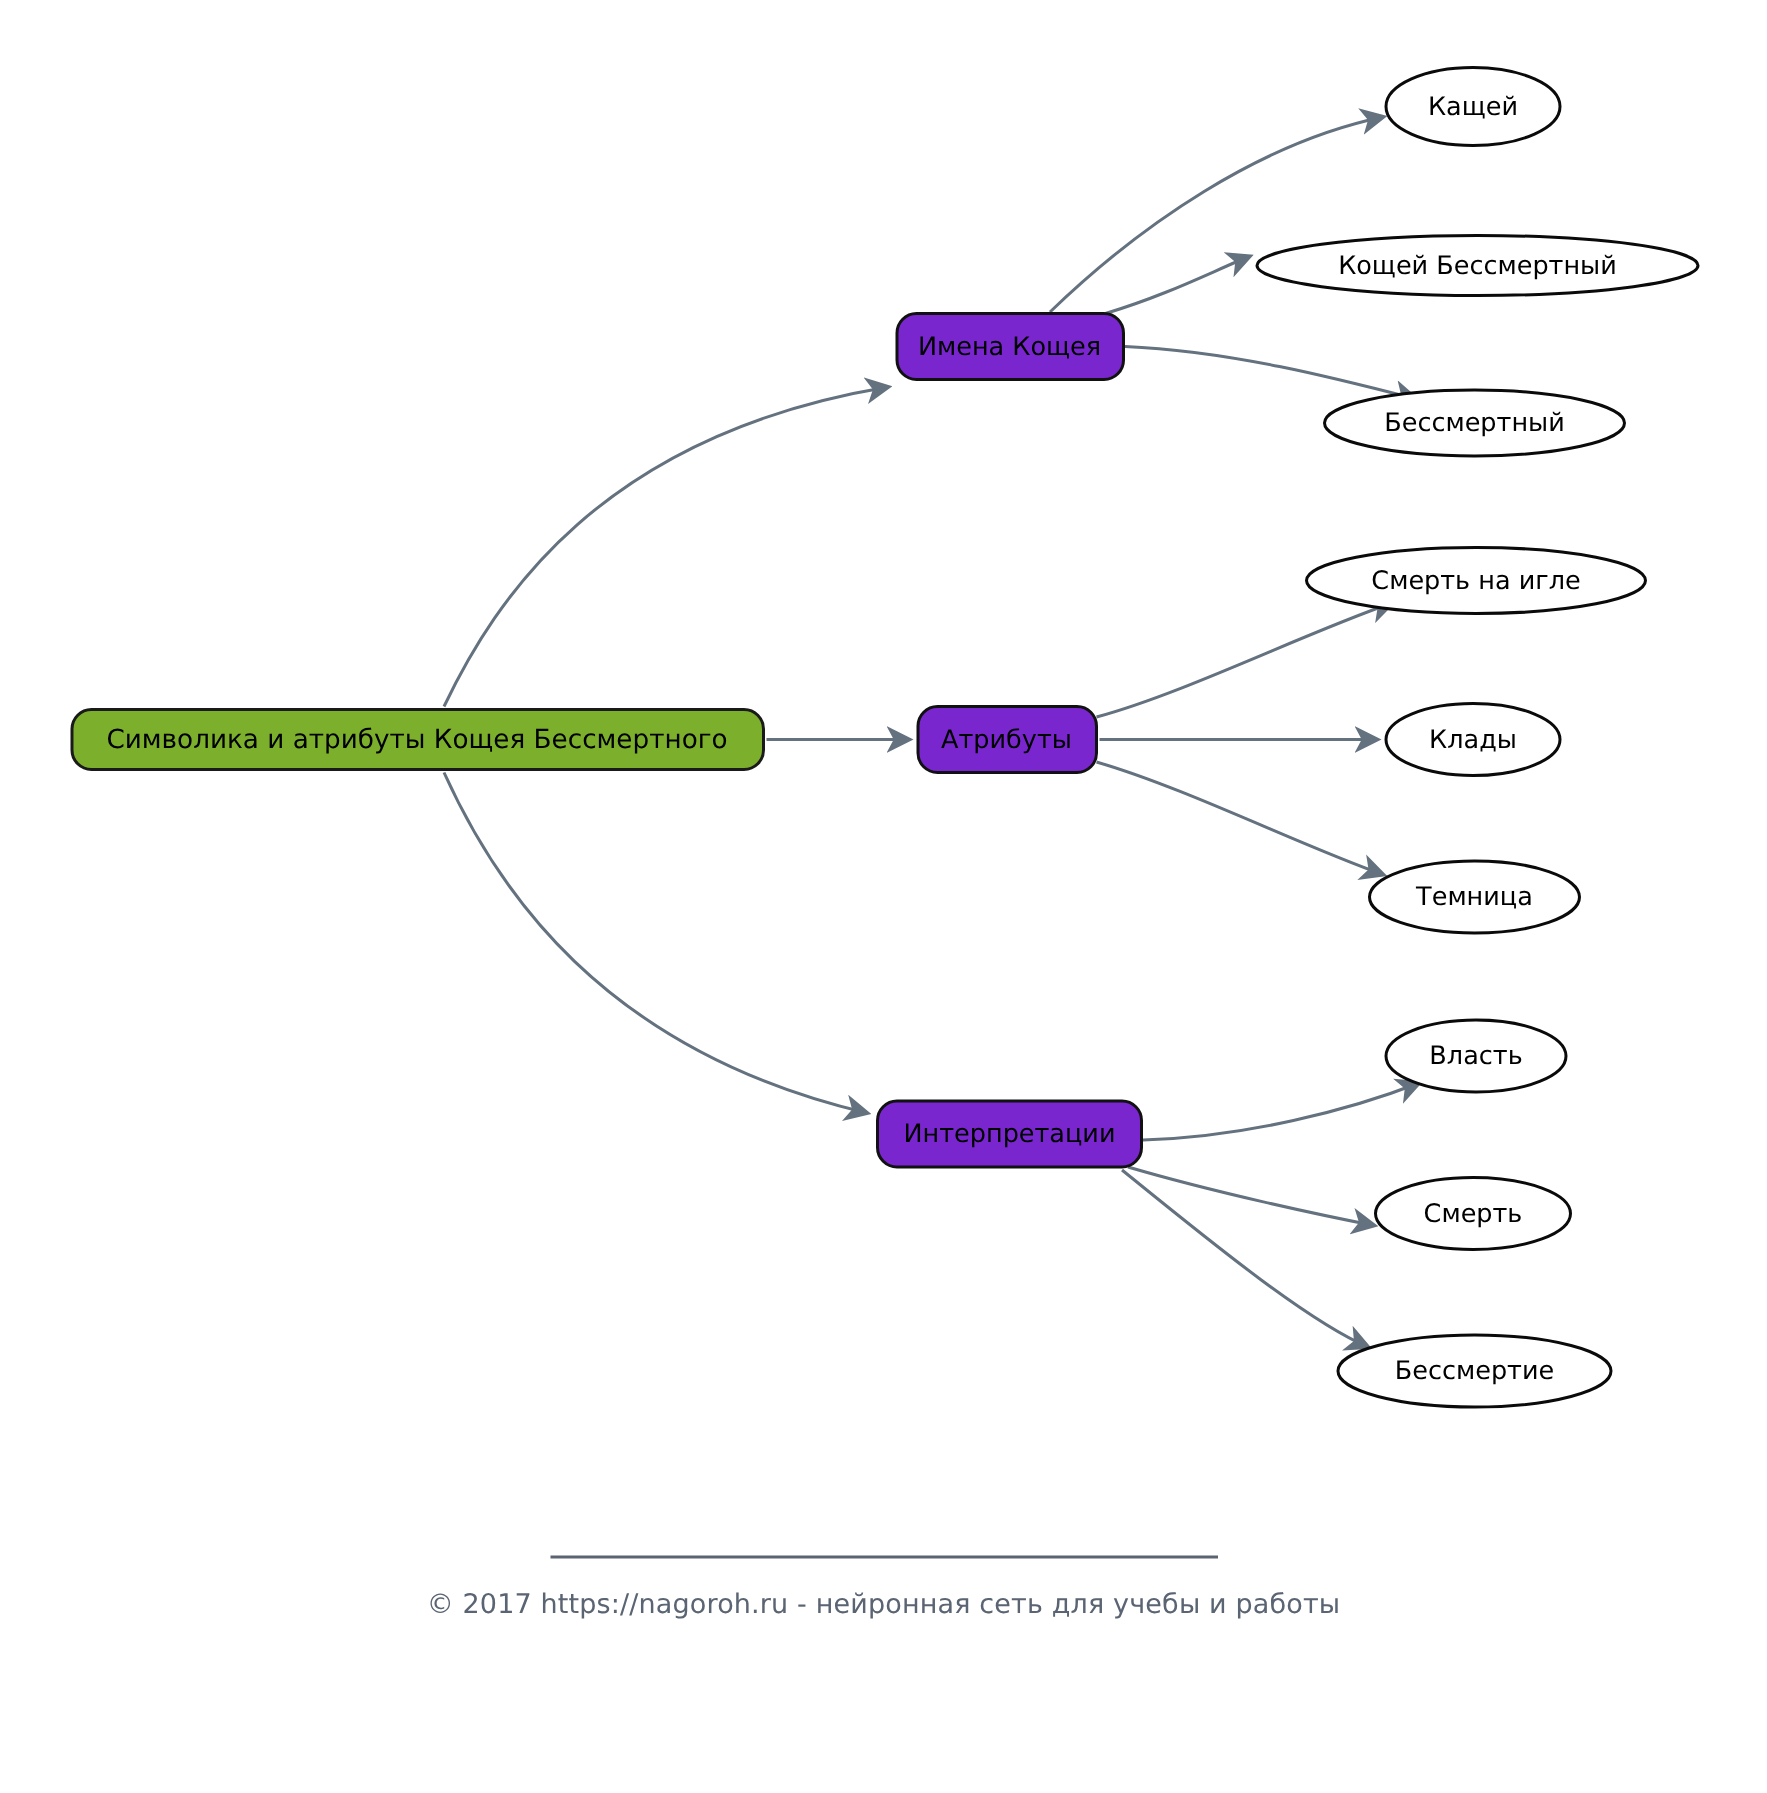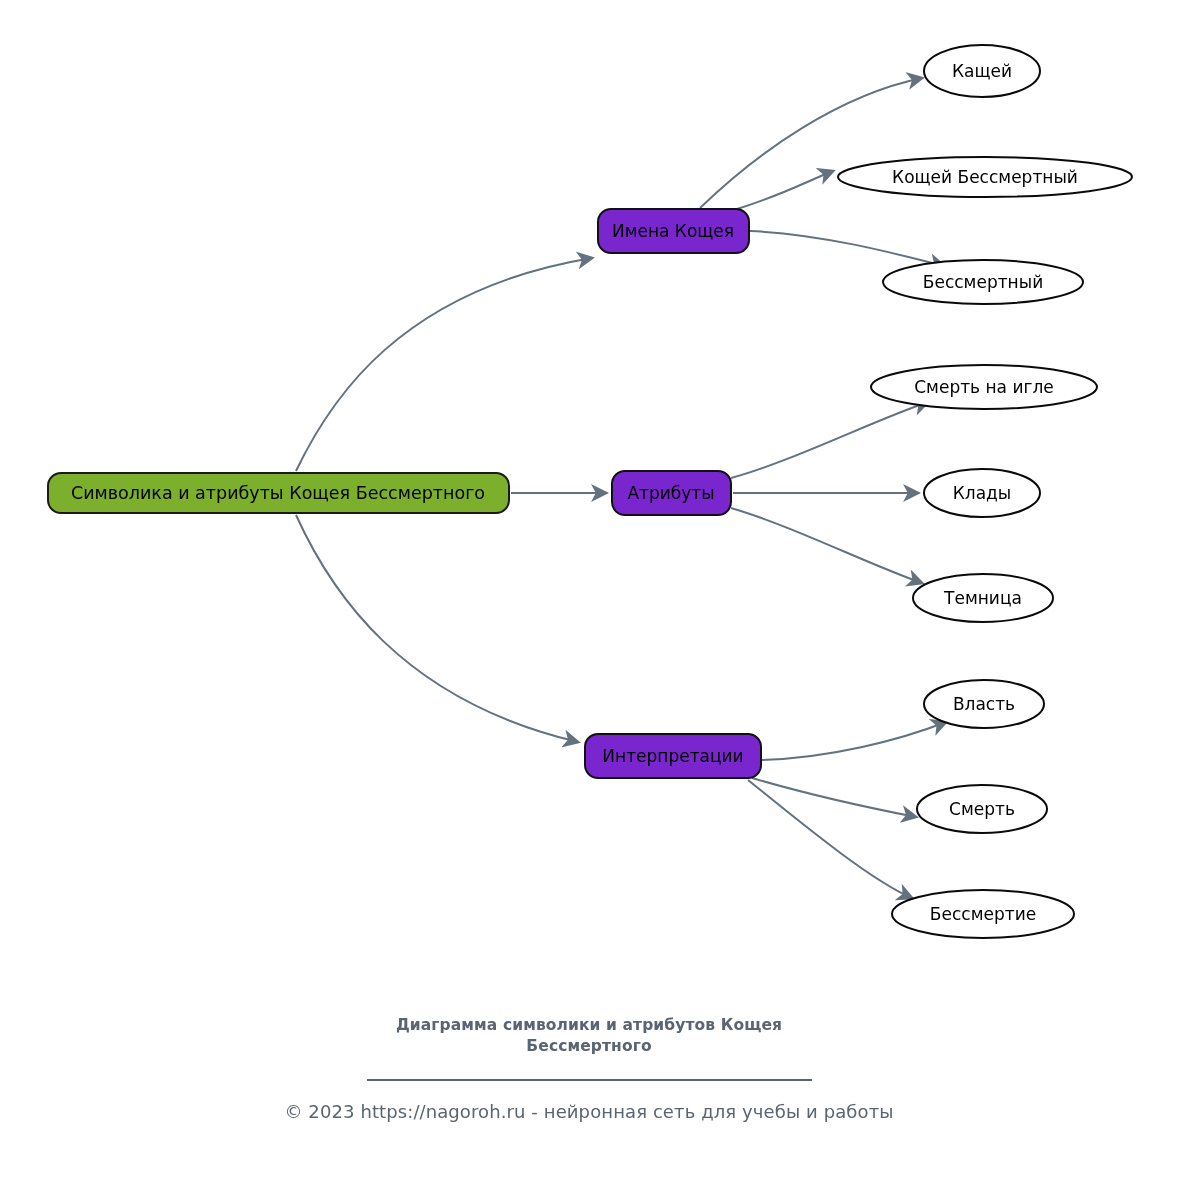--- a/index.html
+++ b/index.html
@@ -193,21 +193,17 @@
     </g>
 
     <g>
       <ellipse class="node-shape-leaf" cx="983" cy="914" rx="91" ry="24"></ellipse>
       <text class="node-label node-label-leaf" x="983" y="915">Бессмертие</text>
     </g>
 
   </svg>
 
   <div class="footer-block">
-    <div class="footer-title">
-      <span>Диаграмма символики и атрибутов Кощея</span><br>
-      <span>Бессмертного</span>
-    </div>
     <hr class="footer-rule">
-    <div class="footer-credit">© 2023 https://nagoroh.ru - нейронная сеть для учебы и работы</div>
+    <div class="footer-credit">© 2017 https://nagoroh.ru - нейронная сеть для учебы и работы</div>
   </div>
 
 </div>
 
 </body></html>

